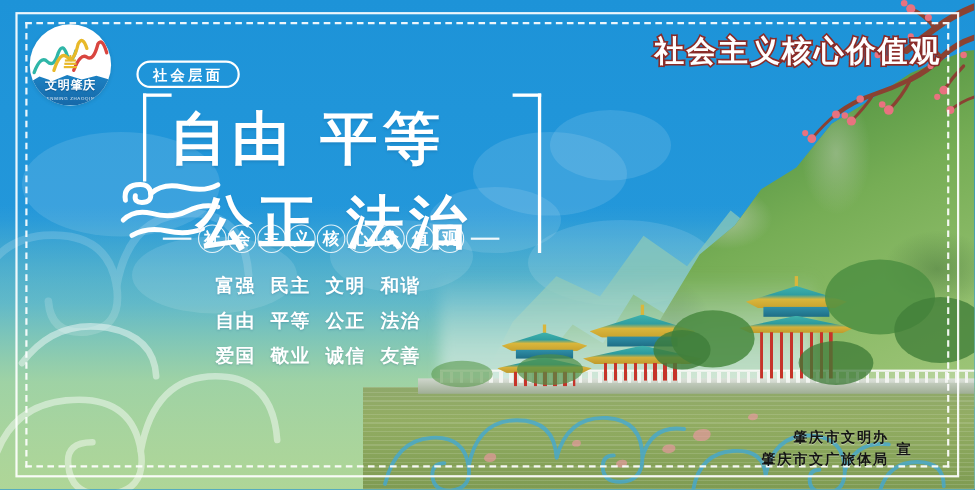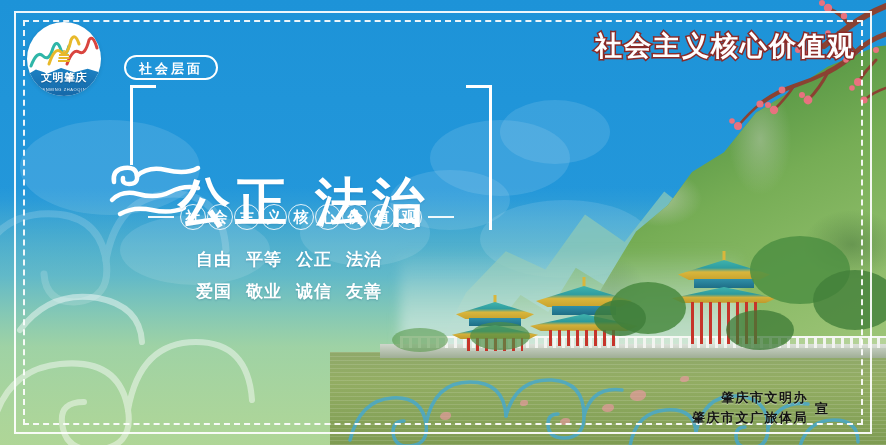--- a/index.html
+++ b/index.html
@@ -382,20 +382,21 @@
 
     <svg id="wave-deco" viewBox="0 0 96 64">
       <g fill="none" stroke="#ffffff" stroke-width="4.5" stroke-linecap="round">
         <path d="M6 24 Q4 12 16 10 Q28 8 29 18 Q30 26 21 26 Q14 26 15 20"></path>
         <path d="M29 18 Q40 8 58 12 Q78 17 90 10"></path>
         <path d="M4 42 Q14 32 30 36 Q48 41 62 34 Q76 27 90 30"></path>
         <path d="M12 56 Q26 48 44 52 Q62 56 76 50"></path>
       </g>
     </svg>
 
+    <div class="headline-row" id="line1">自由 平等</div>
     <div class="headline-row" id="line2">公正 法治</div>
   </div>
 
   <div id="subtitle-wrap">
     <div class="dash"></div>
     <div id="subtitle">
       <span class="ch">社</span>
       <span class="ch">会</span>
       <span class="ch">主</span>
       <span class="ch">义</span>
@@ -403,20 +404,26 @@
       <span class="ch">心</span>
       <span class="ch">价</span>
       <span class="ch">值</span>
       <span class="ch">观</span>
     </div>
     <div class="dash"></div>
   </div>
 
   <div id="values">
     <div class="vrow">
+      <span class="vcell">富强</span>
+      <span class="vcell">民主</span>
+      <span class="vcell">文明</span>
+      <span class="vcell">和谐</span>
+    </div>
+    <div class="vrow">
       <span class="vcell">自由</span>
       <span class="vcell">平等</span>
       <span class="vcell">公正</span>
       <span class="vcell">法治</span>
     </div>
     <div class="vrow">
       <span class="vcell">爱国</span>
       <span class="vcell">敬业</span>
       <span class="vcell">诚信</span>
       <span class="vcell">友善</span>

